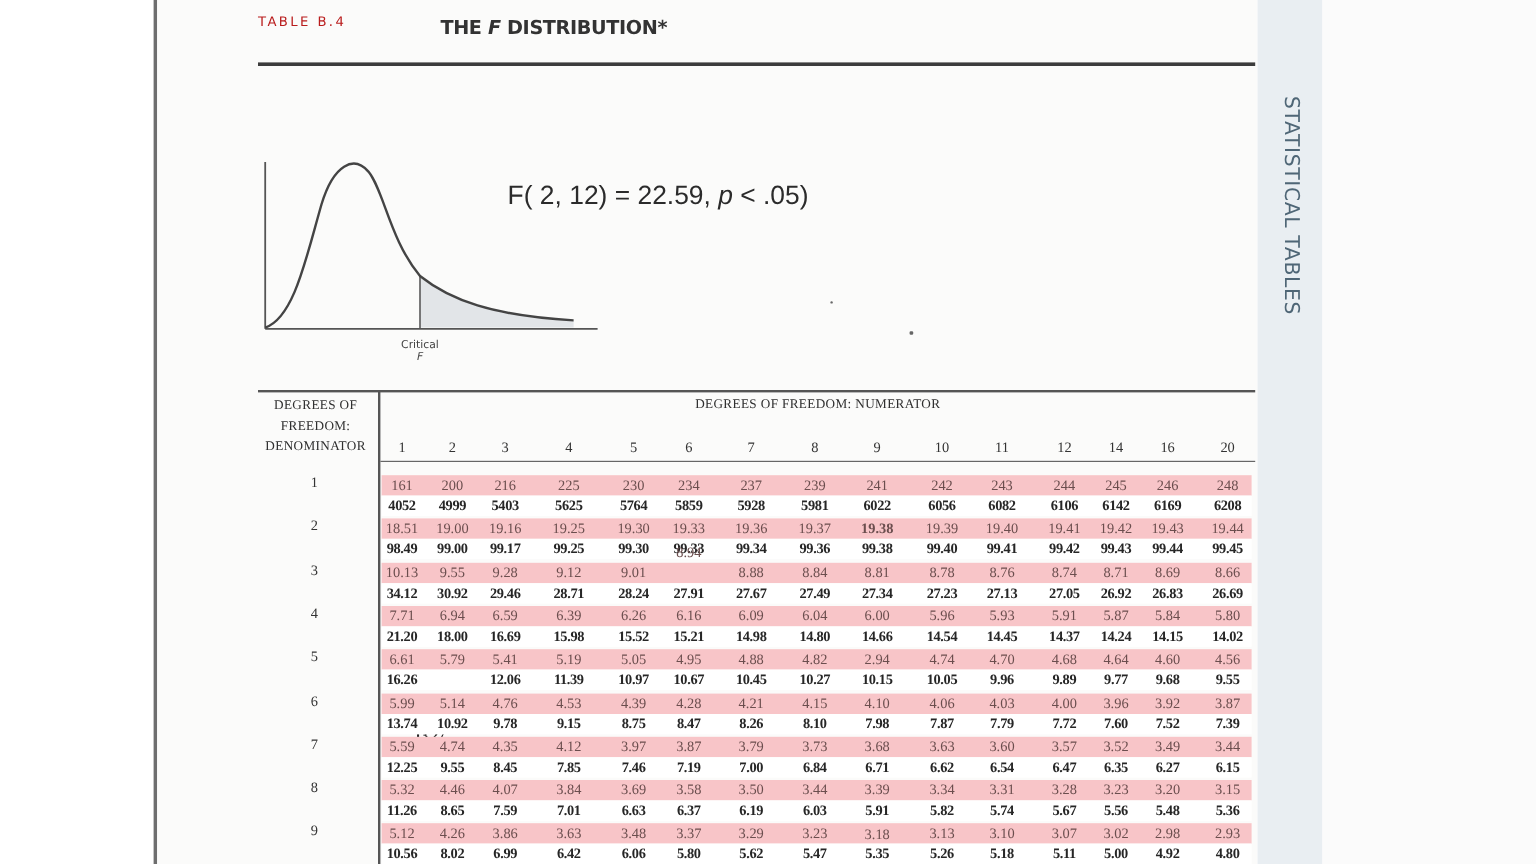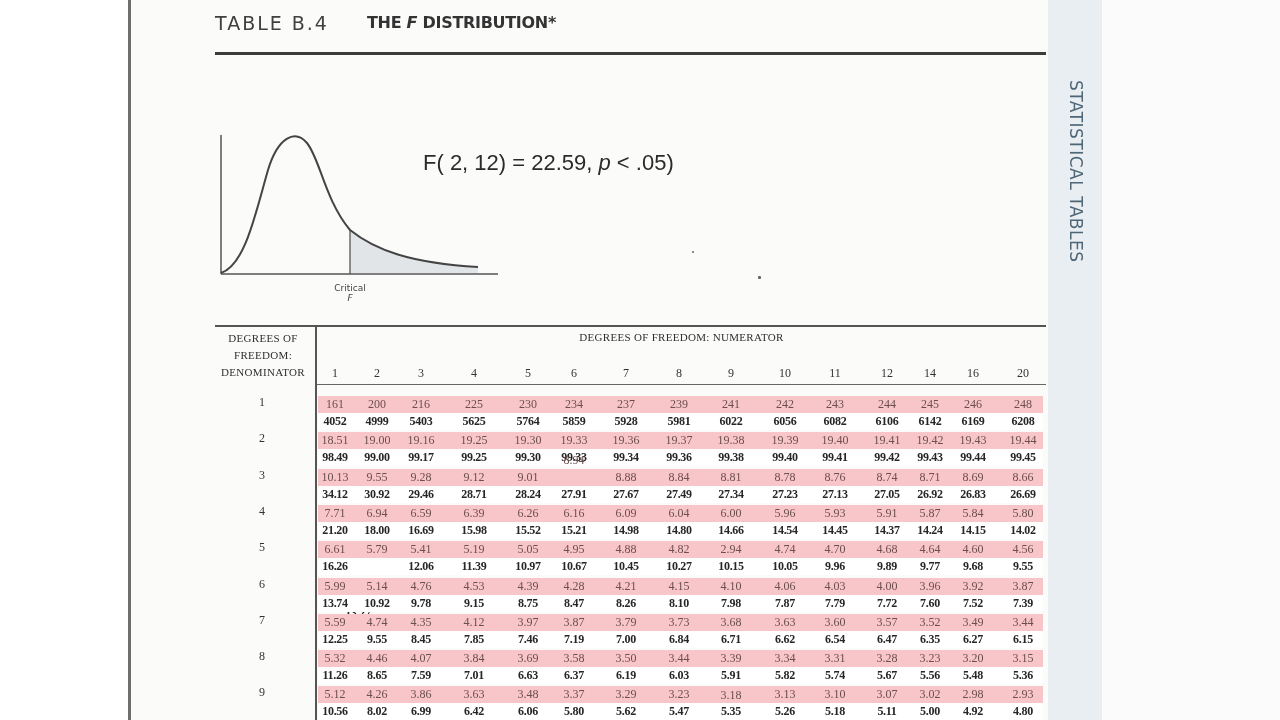--- a/index.html
+++ b/index.html
@@ -14,21 +14,21 @@
     .side-tab-label {
       position: absolute; left: 1066px; top: 80px;
       writing-mode: vertical-rl;
       font-family: "DejaVu Sans", sans-serif; font-size: 17px; letter-spacing: 0.5px;
       color: #4f6676;
     }
     .right-blank { position: absolute; left: 1102px; top: 0; width: 178px; height: 720px; background: #fbfbfb; }
 
     .table-id {
       position: absolute; left: 215px; top: 12px;
-      font-family: "DejaVu Sans", sans-serif; font-size: 19px; letter-spacing: 2px; color: #404040;
+      font-family: "DejaVu Sans", sans-serif; font-size: 11px; letter-spacing: 2px; color: #b91c1c;
     }
     .table-title {
       position: absolute; left: 367px; top: 13px;
       font-family: "DejaVu Sans", sans-serif; font-size: 16px; font-weight: bold; color: #333;
       letter-spacing: -0.3px;
     }
     .table-title i { font-style: italic; }
     .title-rule { position: absolute; left: 215px; top: 52px; width: 831px; height: 3px; background: #3c3c3c; }
 
     .note { position: absolute; left: 215px; top: 70px; font-size: 15px; line-height: 20px; color: #2c2c2c; }
@@ -170,21 +170,21 @@
     <div class="band-05" style="top: 432.3px;"></div>
     <div class="band-01" style="top: 449.3px;"></div>
     <div class="cell v05" style="left: 335px; top: 432.3px;">18.51</div>
     <div class="cell v05" style="left: 377px; top: 432.3px;">19.00</div>
     <div class="cell v05" style="left: 421px; top: 432.3px;">19.16</div>
     <div class="cell v05" style="left: 474px; top: 432.3px;">19.25</div>
     <div class="cell v05" style="left: 528px; top: 432.3px;">19.30</div>
     <div class="cell v05" style="left: 574px; top: 432.3px;">19.33</div>
     <div class="cell v05" style="left: 626px; top: 432.3px;">19.36</div>
     <div class="cell v05" style="left: 679px; top: 432.3px;">19.37</div>
-    <div class="cell v05" style="left: 731px; top: 432.3px;">19.38</div>
+    <div class="cell v05" style="left: 731px; top: 432.3px; font-weight: bold;">19.38</div>
     <div class="cell v05" style="left: 785px; top: 432.3px;">19.39</div>
     <div class="cell v05" style="left: 835px; top: 432.3px;">19.40</div>
     <div class="cell v05" style="left: 887px; top: 432.3px;">19.41</div>
     <div class="cell v05" style="left: 930px; top: 432.3px;">19.42</div>
     <div class="cell v05" style="left: 973px; top: 432.3px;">19.43</div>
     <div class="cell v05" style="left: 1023px; top: 432.3px;">19.44</div>
     <div class="cell v01" style="left: 335px; top: 449.3px;">98.49</div>
     <div class="cell v01" style="left: 377px; top: 449.3px;">99.00</div>
     <div class="cell v01" style="left: 421px; top: 449.3px;">99.17</div>
     <div class="cell v01" style="left: 474px; top: 449.3px;">99.25</div>

